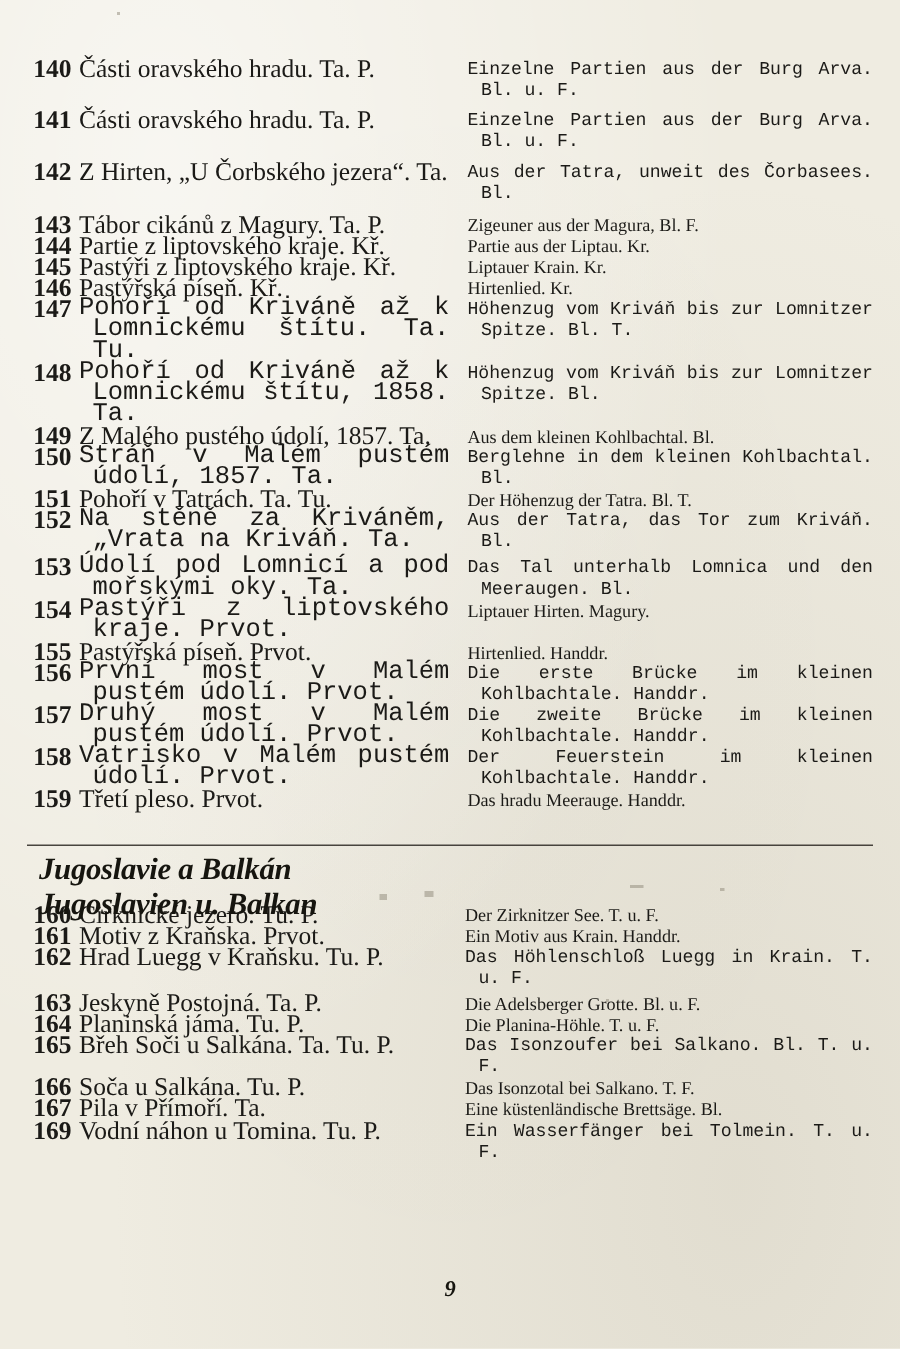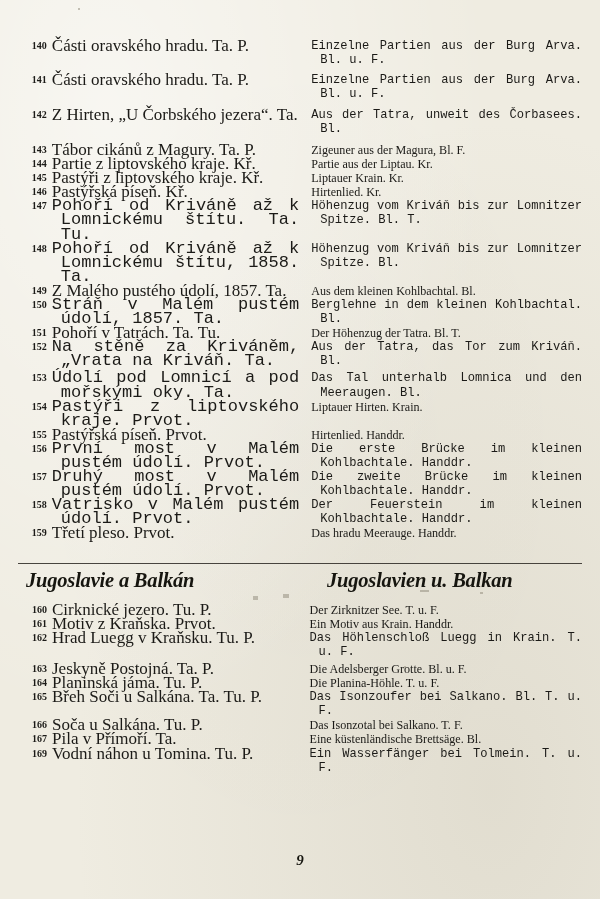--- a/index.html
+++ b/index.html
@@ -44,21 +44,21 @@
   }
   .entries td {
     vertical-align: top;
     padding: 0;
   }
   .col-num {
     width: 30px;
     text-align: right;
     padding-right: 5px !important;
     font-weight: bold;
-    font-size: 10px;
+    font-size: 17px;
     line-height: 14.1px;
     white-space: nowrap;
   }
   .col-cs {
     width: 258px;
     padding-right: 12px !important;
     font-size: 17px;
     line-height: 14.1px;
   }
   .col-de {
@@ -95,20 +95,21 @@
     left: 0;
     right: 0;
     top: 0;
     height: 1px;
     background: #2a2722;
     opacity: 0.85;
   }
   .head-inner {
     display: flex;
     padding-top: 6px;
+    flex-direction: column;
   }
   .head-cs, .head-de {
     font-family: "Liberation Serif", "DejaVu Serif", serif;
     font-weight: bold;
     font-style: italic;
     font-size: 20.5px;
     letter-spacing: -0.2px;
     white-space: nowrap;
     color: #16150f;
   }
@@ -271,21 +272,21 @@
           <td class="col-de">
             <div class="just">Das Tal unterhalb Lomnica und den Meeraugen. Bl.</div>
           </td>
         </tr>
         <tr class="">
           <td class="col-num">154</td>
           <td class="col-cs">
             <div class="just">Pastýři z liptovského kraje. Prvot.</div>
           </td>
           <td class="col-de">
-            <div class="nojust">Liptauer Hirten. Krain.</div>
+            <div class="nojust">Liptauer Hirten. Magury.</div>
           </td>
         </tr>
         <tr class="">
           <td class="col-num">155</td>
           <td class="col-cs">
             <div class="nojust">Pastýřská píseň. Prvot.</div>
           </td>
           <td class="col-de">
             <div class="nojust">Hirtenlied. Handdr.</div>
           </td>

